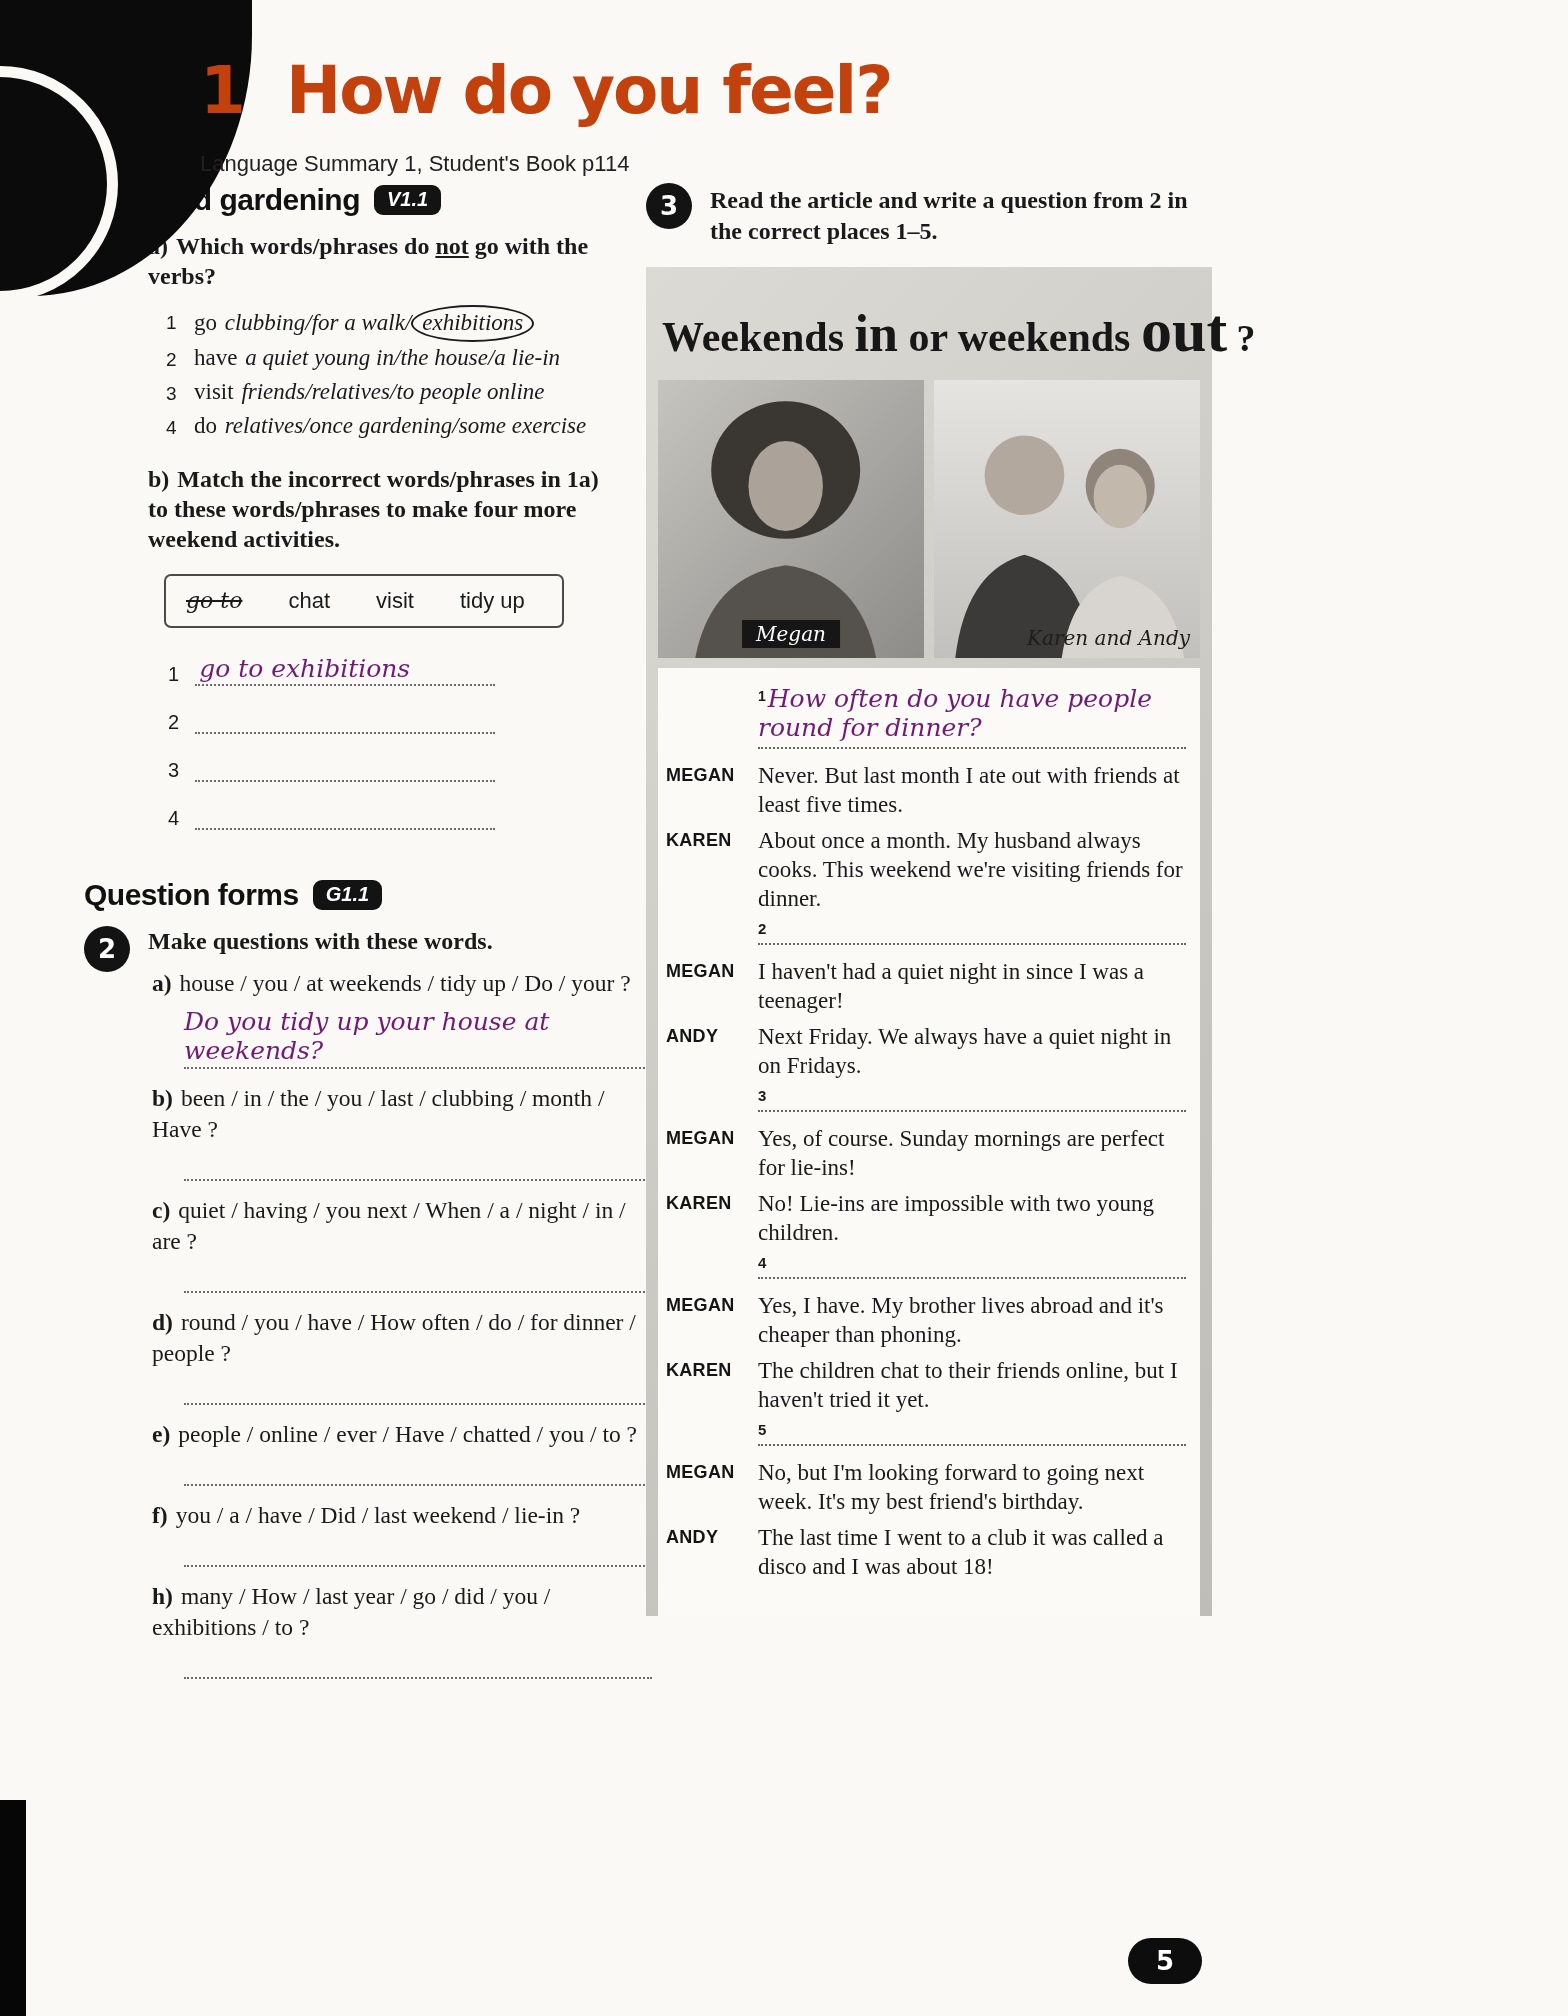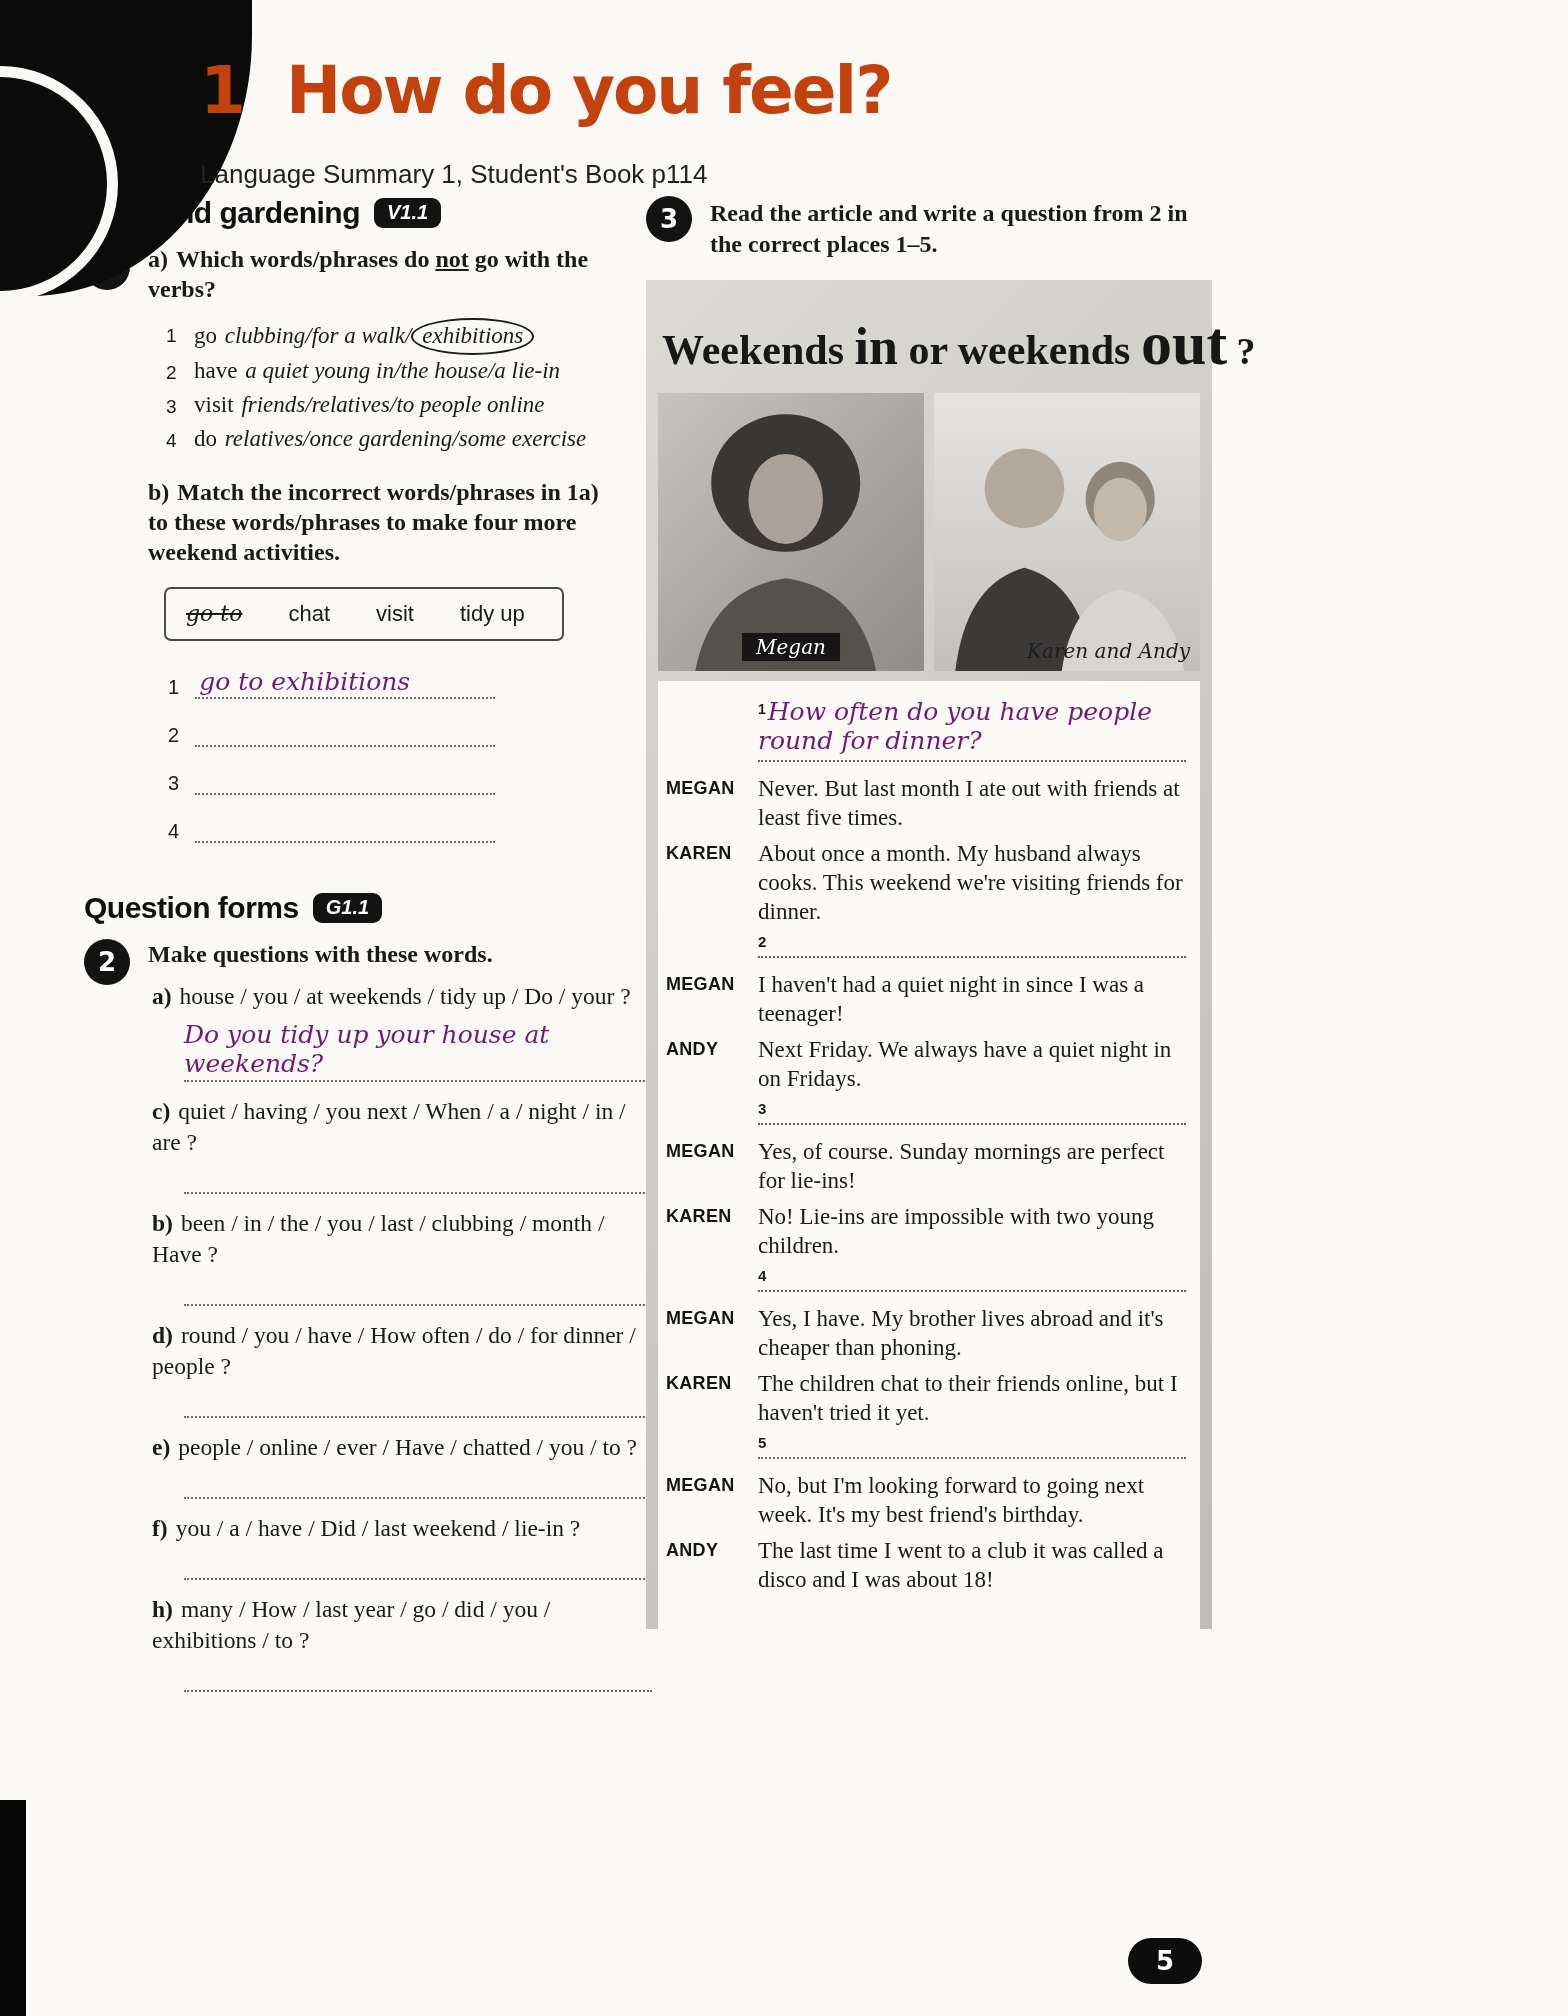--- a/index.html
+++ b/index.html
@@ -11,21 +11,21 @@
   .deco-blob { position:absolute; top:0; left:0; width:252px; height:296px;
     background:#0b0b0b; border-radius:0 0 88% 0; z-index:1; }
   .deco-ring { position:absolute; top:66px; left:-118px; width:236px; height:236px;
     border:11px solid #faf9f6; border-radius:50%; z-index:2; }
   .deco-strip { position:absolute; left:0; top:1800px; width:26px; height:216px; background:#060606; z-index:3; }
 
   
   .header { position:relative; z-index:4; padding:52px 0 0 200px; }
   .unit-title { font-family:"DejaVu Sans", sans-serif; font-weight:800; font-size:66px;
     letter-spacing:-2px; color:#c2410c; }
-  .subtitle { font-family:"Liberation Sans", sans-serif; font-size:26px; color:#222; margin-top:30px; }
+  .subtitle { font-family:"Liberation Sans", sans-serif; font-size:22px; color:#222; margin-top:22px; }
   .section-row { position:relative; margin-top:30px; height:104px; }
   .badge-1a { position:absolute; left:-136px; top:-4px; width:96px; height:96px; border-radius:50%;
     background:#111; color:#fff; font-family:"DejaVu Sans",sans-serif; font-weight:bold;
     font-size:42px; line-height:96px; text-align:center; z-index:2; }
   .badge-1a-ring { position:absolute; left:-78px; top:-6px; width:100px; height:100px; border-radius:50%;
     border:3px solid #d2d0cc; z-index:1; }
   .section-title { font-family:"DejaVu Sans",sans-serif; font-weight:800; font-size:50px;
     letter-spacing:-1px; color:#121212; }
 
   
@@ -211,25 +211,25 @@
           <div class="ex-circle">2</div>
           <div>
             <div class="instr">Make questions with these words.</div>
 
             <div class="q-items">
               <div class="q-item">
                 <div class="q-prompt"><span class="q-letter">a)</span><span>house / you / at weekends / tidy up / Do / your ?</span></div>
                 <div class="q-answer hand">Do you tidy up your house at weekends?</div>
               </div>
               <div class="q-item">
+                <div class="q-prompt"><span class="q-letter">b)</span><span>been / in / the / you / last / clubbing / month / Have ?</span></div>
+                <div class="q-answer"></div>
+              </div>
+              <div class="q-item">
                 <div class="q-prompt"><span class="q-letter">c)</span><span>quiet / having / you next / When / a / night / in / are ?</span></div>
-                <div class="q-answer"></div>
-              </div>
-              <div class="q-item">
-                <div class="q-prompt"><span class="q-letter">b)</span><span>been / in / the / you / last / clubbing / month / Have ?</span></div>
                 <div class="q-answer"></div>
               </div>
               <div class="q-item">
                 <div class="q-prompt"><span class="q-letter">d)</span><span>round / you / have / How often / do / for dinner / people ?</span></div>
                 <div class="q-answer"></div>
               </div>
               <div class="q-item">
                 <div class="q-prompt"><span class="q-letter">e)</span><span>people / online / ever / Have / chatted / you / to ?</span></div>
                 <div class="q-answer"></div>
               </div>

